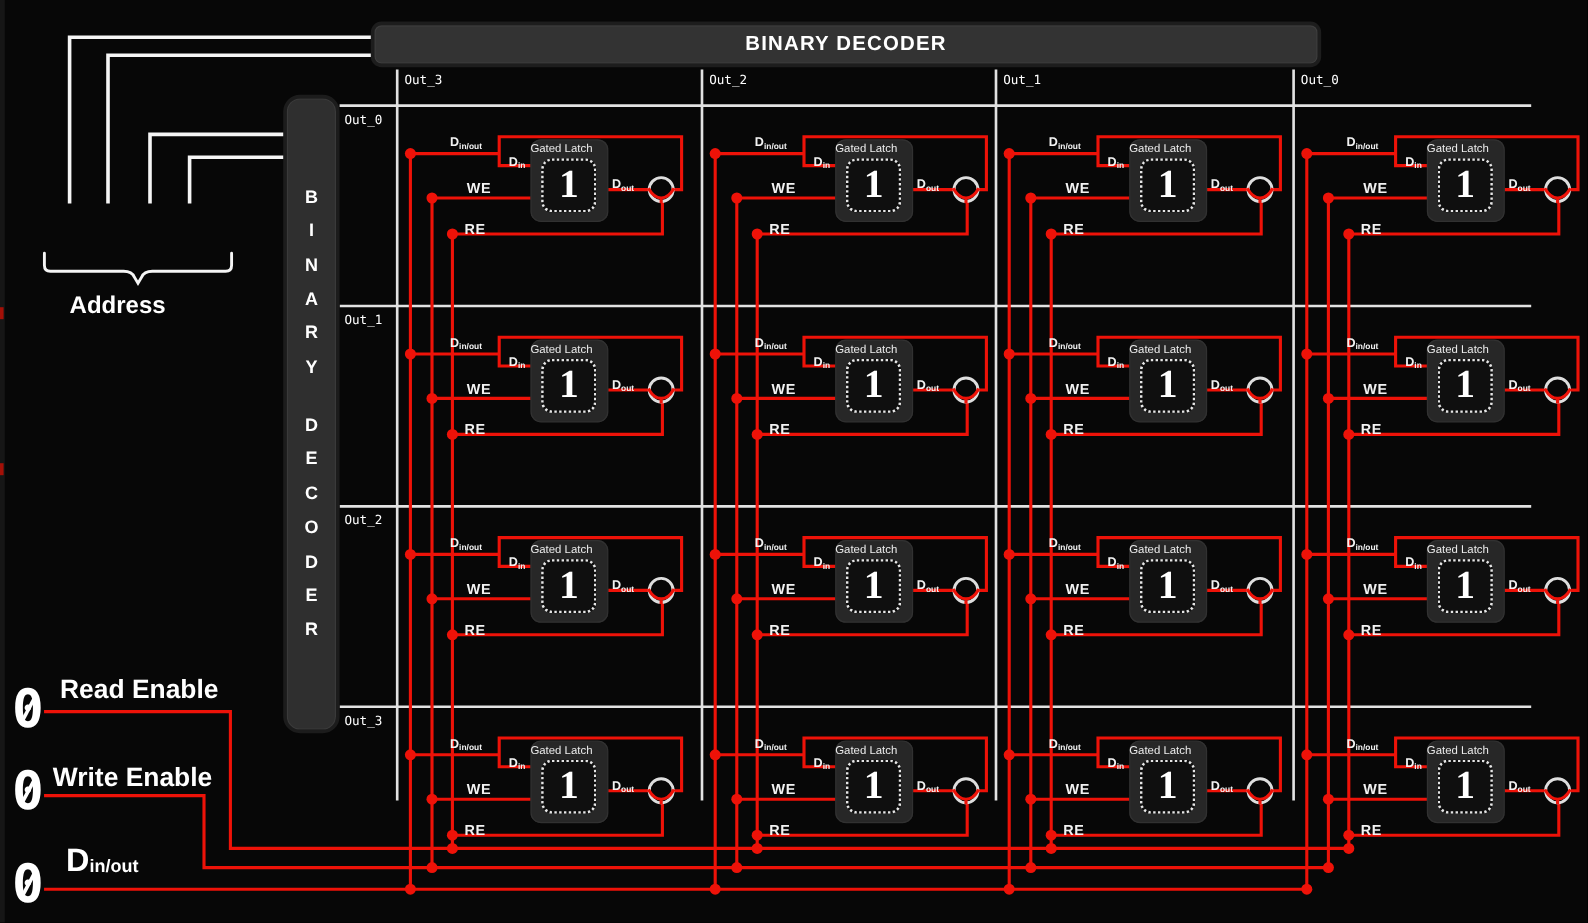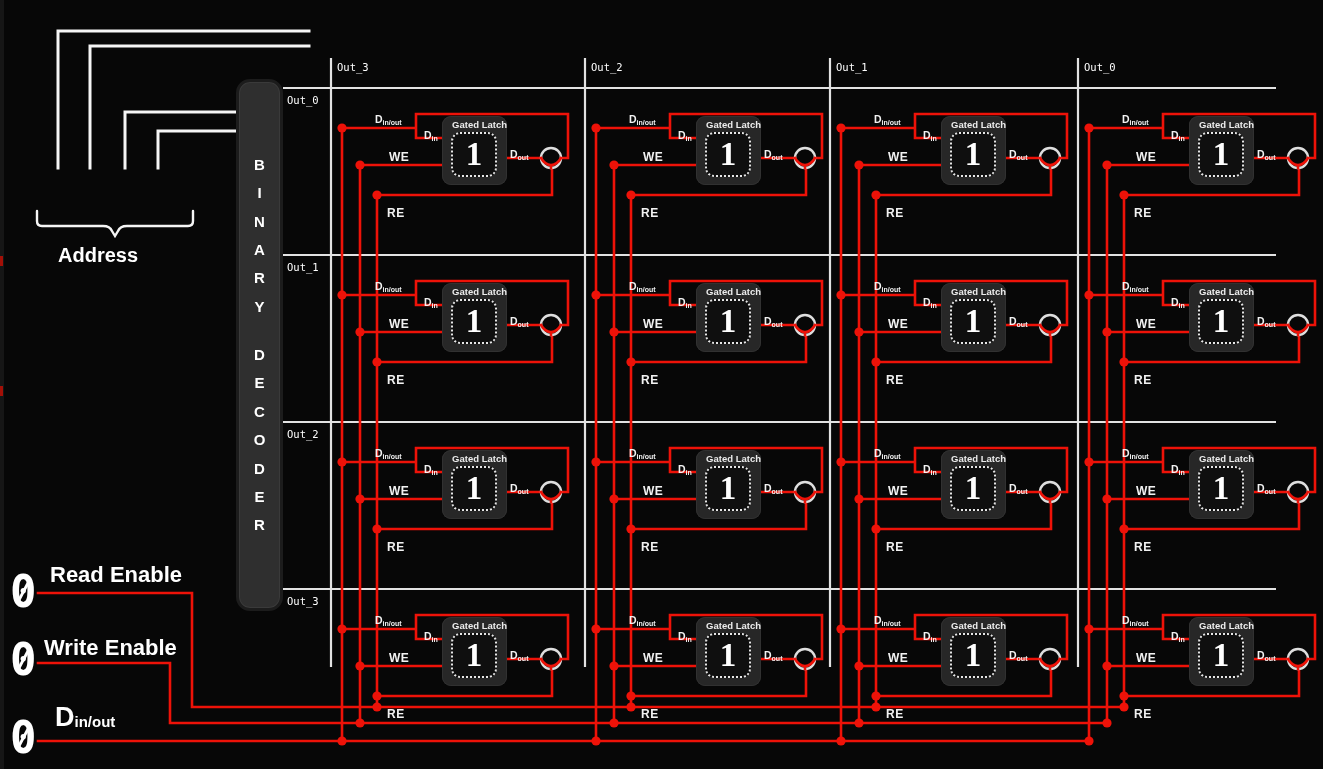--- a/index.html
+++ b/index.html
@@ -30,25 +30,25 @@
   
   .cell{position:absolute;width:250px;height:130px;}
   .cell svg{position:absolute;left:0;top:0;}
   .tri{stroke:#dedede;stroke-width:2.4;fill:none;}
   .lbl{position:absolute;font-size:10.5px;font-weight:700;color:#f2f2f2;white-space:nowrap;line-height:11px;}
   .lbl sub{font-size:7px;font-weight:700;vertical-align:-2px;letter-spacing:0;}
   .lbl.we,.lbl.re{font-size:12px;letter-spacing:0.5px;}
   .lbl.dinout{left:44px;top:26px;}
   .lbl.din{left:93px;top:42px;}
   .lbl.we{left:58px;top:64px;}
-  .lbl.re{left:56px;top:98px;margin-top:22px;}
+  .lbl.re{left:56px;top:98px;}
   .lbl.dout{left:179px;top:61px;}
   .chip{position:absolute;left:111px;top:28px;width:65px;height:69px;background:#272727;
         border-radius:9px;box-shadow:inset 0 0 0 1px #313131;}
-  .chip-title{text-align:right;font-size:9.5px;font-weight:700;color:#ececec;margin-top:3px;white-space:nowrap;}
+  .chip-title{text-align:left;font-size:9.5px;font-weight:400;color:#ececec;margin-top:3px;white-space:nowrap;}
   .display{position:absolute;left:9px;top:16px;width:46px;height:45px;background:#0f0f0f;
            border:2px dotted #e6e6e6;border-radius:9px;box-sizing:border-box;
            display:flex;align-items:center;justify-content:center;}
   .bit{font-family:"Liberation Serif",serif;font-weight:700;font-size:33px;color:#fff;line-height:33px;}
   
   .zero-wrap{position:absolute;width:28px;height:46px;}
   .zero{font-family:"DejaVu Sans Mono",monospace;font-weight:700;font-size:44px;line-height:44px;color:#fff;}
   .zero-slash{position:absolute;left:12px;top:8px;width:3px;height:27px;background:#fff;transform:rotate(28deg);}
   .big-label{position:absolute;font-weight:700;font-size:22px;color:#fff;white-space:nowrap;}
   #address-label{position:absolute;left:58px;top:244px;font-weight:700;font-size:20px;color:#fff;}
@@ -150,20 +150,23 @@
       <circle cx="1107" cy="499" r="4.6" class="rdot"></circle>
       <circle cx="1124" cy="529" r="4.6" class="rdot"></circle>
       <circle cx="1089" cy="629" r="4.6" class="rdot"></circle>
       <circle cx="1107" cy="666" r="4.6" class="rdot"></circle>
       <circle cx="1124" cy="696" r="4.6" class="rdot"></circle>
       <circle cx="1089" cy="741" r="4.6" class="rdot"></circle>
       <circle cx="1107" cy="723" r="4.6" class="rdot"></circle>
       <circle cx="1124" cy="707" r="4.6" class="rdot"></circle>
     </svg>
 
+  <div id="top-decoder">
+    <span class="title">BINARY DECODER</span>
+  </div>
   <div id="left-decoder">
       <span class="vletter">B</span>
       <span class="vletter">I</span>
       <span class="vletter">N</span>
       <span class="vletter">A</span>
       <span class="vletter">R</span>
       <span class="vletter">Y</span>
       <span class="vgap"></span>
       <span class="vletter">D</span>
       <span class="vletter">E</span>

